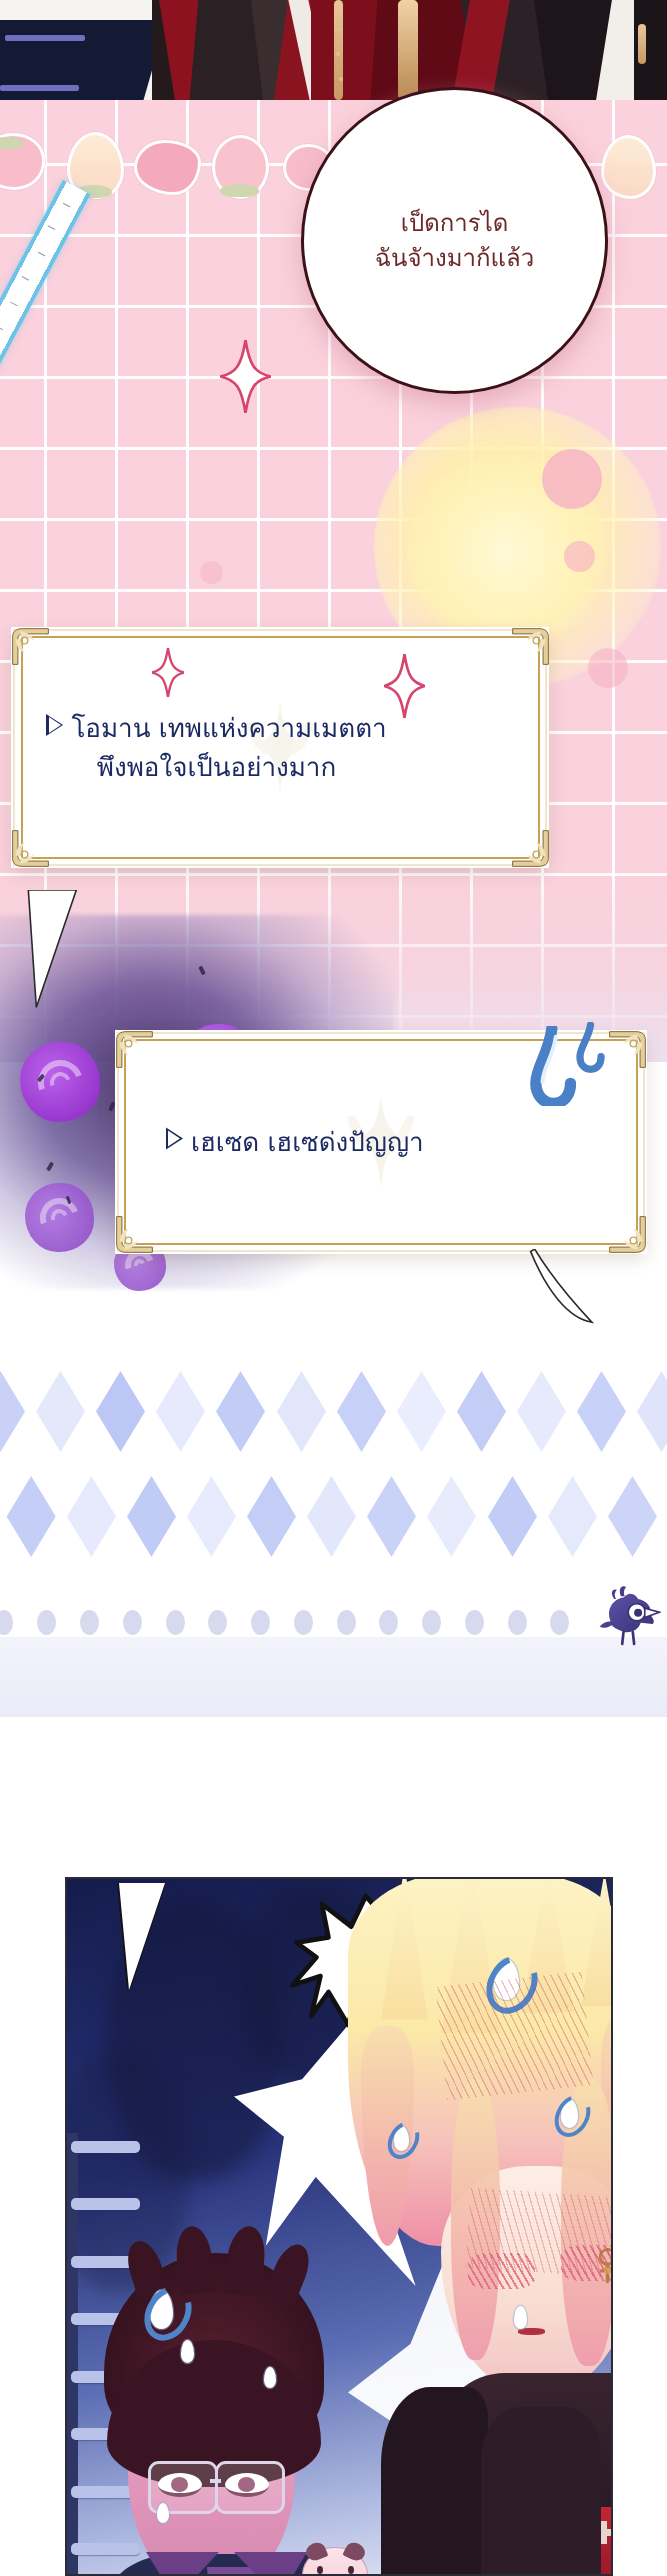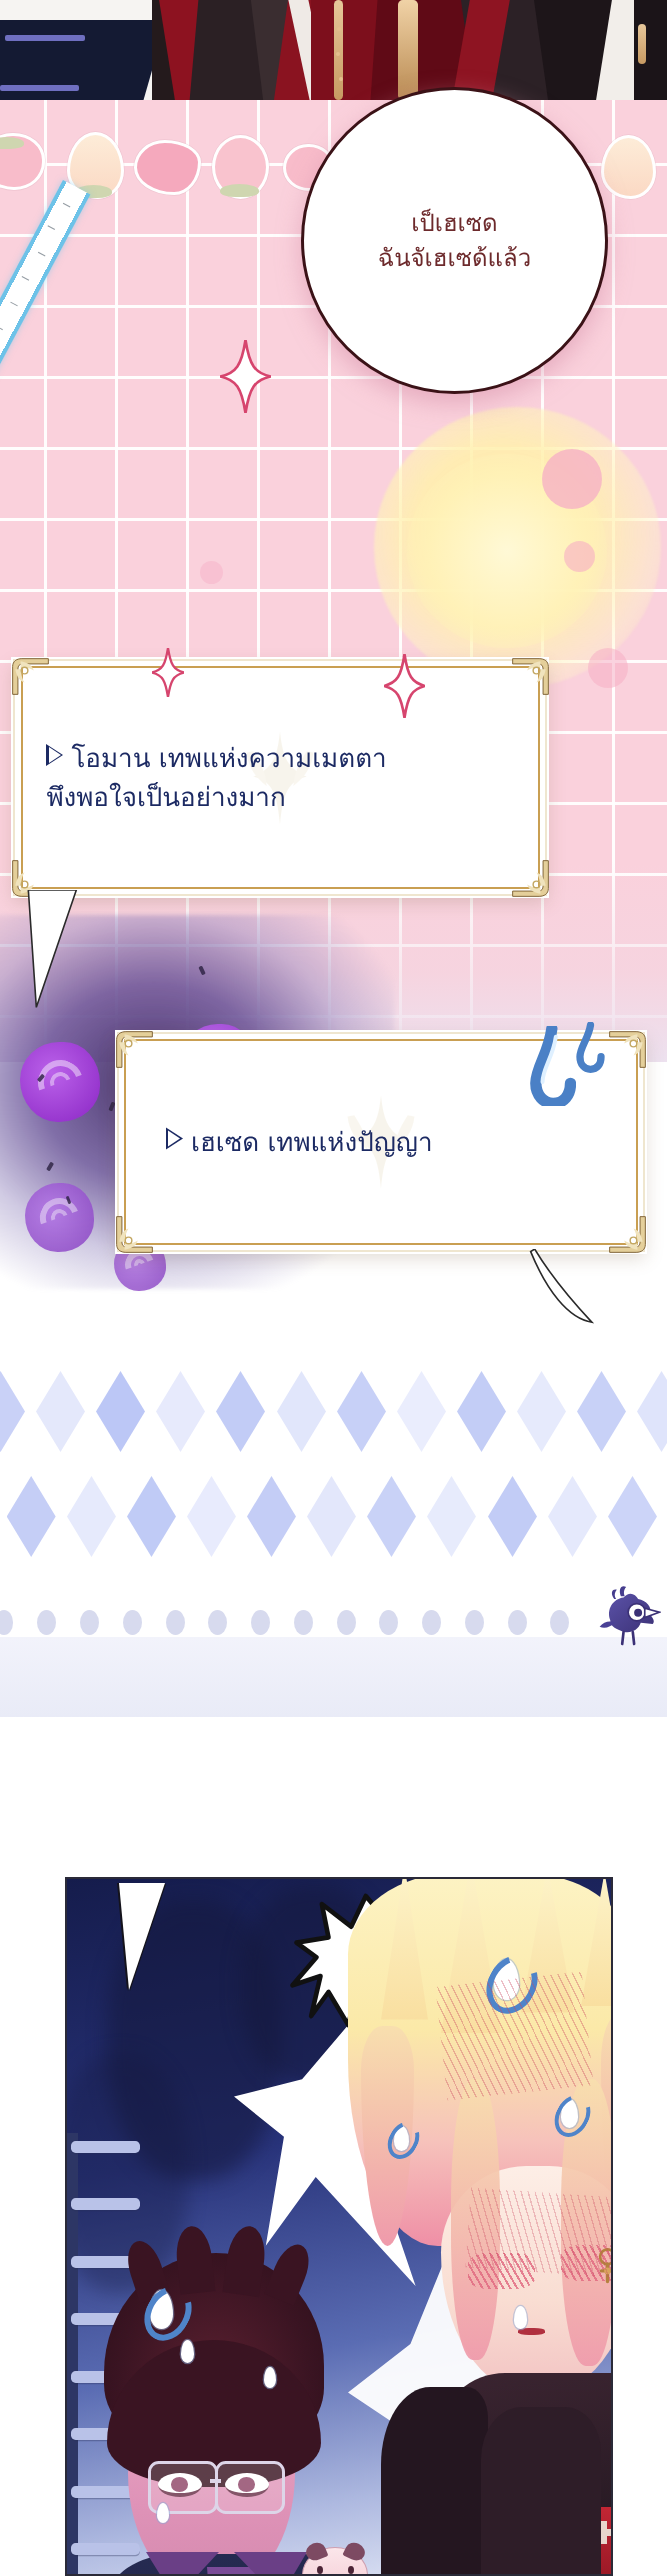--- a/index.html
+++ b/index.html
@@ -169,21 +169,21 @@
     border-top:8px solid transparent;border-bottom:8px solid transparent;
     border-left:12.7px solid #ffffff;}
 
   .corner{position:absolute;width:41px;height:41px;}
   .corner svg{display:block;width:41px;height:41px;}
   .c-tl{left:-5.3px;top:-5.3px;}
   .c-tr{right:-5.3px;top:-5.3px;transform:scaleX(-1);}
   .c-bl{left:-5.3px;bottom:-5.3px;transform:scaleY(-1);}
   .c-br{right:-5.3px;bottom:-5.3px;transform:scale(-1,-1);}
 
-  .gbox2{left:13.4px;top:659px;width:534px;height:237px;}
+  .gbox2{left:13.4px;top:629px;width:534px;height:237px;}
   .gbox3{left:117px;top:1032px;width:528px;height:220px;}
 
   .gtail{position:absolute;z-index:4;}
 
   
   .drop{position:absolute;}
   .drop svg{display:block;}
 
   
   .panel{
@@ -403,21 +403,21 @@
     <div class="corner c-br">
       <svg viewBox="0 0 62 62">
           <path d="M4 58 L4 16 C4 8 10 4 18 4 L58 4 L58 12 L20 12 C14 12 12 15 12 20 L12 58Z" fill="#e4cf9a" stroke="#7a5c2e" stroke-width="1.4"></path>
           <path d="M16 8 C26 10 34 14 36 22 C30 18 22 16 16 18Z" fill="#f0e3bd"></path>
           <path d="M8 20 C10 30 14 38 22 40 C18 34 16 26 18 20Z" fill="#f0e3bd"></path>
           <circle cx="22" cy="22" r="5" fill="none" stroke="#c4a864" stroke-width="2.2"></circle>
         </svg>
     </div>
     <div class="gbox-text">
       <span><span class="tri"></span></span><span>โอมาน เทพแห่งความเมตตา</span>
-      <span class="l2" style="padding-left:0;">พึงพอใจเป็นอย่างมาก</span>
+      <span class="l2" style="padding-left:0;text-align:center;">พึงพอใจเป็นอย่างมาก</span>
     </div>
   </div>
 
   <svg class="gtail" style="left:27px;top:890px;width:80px;height:120px;" viewBox="0 0 120 180">
     <path d="M2 0 L74 0 L14 176 Z" fill="#ffffff" stroke="#2a2a2a" stroke-width="2.4"></path>
   </svg>
 
   <div class="gbox gbox3">
     <div class="gbox-inner"></div>
     <div class="gbox-motif">
@@ -453,43 +453,43 @@
     </div>
     <div class="corner c-br">
       <svg viewBox="0 0 62 62">
           <path d="M4 58 L4 16 C4 8 10 4 18 4 L58 4 L58 12 L20 12 C14 12 12 15 12 20 L12 58Z" fill="#e4cf9a" stroke="#7a5c2e" stroke-width="1.4"></path>
           <path d="M16 8 C26 10 34 14 36 22 C30 18 22 16 16 18Z" fill="#f0e3bd"></path>
           <path d="M8 20 C10 30 14 38 22 40 C18 34 16 26 18 20Z" fill="#f0e3bd"></path>
           <circle cx="22" cy="22" r="5" fill="none" stroke="#c4a864" stroke-width="2.2"></circle>
         </svg>
     </div>
     <div class="gbox-text" style="left:47px;">
-      <span><span class="tri"></span></span><span>เฮเซด เทพแห่งปัญญา</span>
+      <span><span class="tri"></span></span><span>เฮเซด เฮเซด่งปัญญา</span>
     </div>
   </div>
 
   <div class="drop" style="left:529px;top:1026px;z-index:7;">
     <svg width="47" height="80" viewBox="0 0 70 120">
         <path d="M34 4 C30 40 10 62 10 86 C10 104 22 116 36 116 C52 116 62 104 62 86" fill="none" stroke="#4a80c6" stroke-width="17" stroke-linecap="round"></path>
         <path d="M40 16 C36 46 20 64 20 84" fill="none" stroke="#dff0ff" stroke-width="6" stroke-linecap="round"></path>
       </svg>
   </div>
   <div class="drop" style="left:576px;top:1022px;z-index:7;">
     <svg width="29" height="51" viewBox="0 0 44 76">
         <path d="M22 4 C19 24 6 38 6 52 C6 64 13 71 22 71 C32 71 38 64 38 52" fill="none" stroke="#4a80c6" stroke-width="11" stroke-linecap="round"></path>
       </svg>
   </div>
 
   <svg class="gtail" style="left:528px;top:1249px;width:80px;height:100px;" viewBox="0 0 120 150">
     <path d="M10 0 C34 40 66 78 96 110 C60 104 28 62 4 4 Z" fill="#ffffff" stroke="#2a2a2a" stroke-width="2.4"></path>
   </svg>
 
   <div class="bubble-round bub1">
-    <div class="line">เป็เฮเซด</div>
-    <div class="line">ฉันจัเฮเซด้แล้ว</div>
+    <div class="line">เป็ดการได</div>
+    <div class="line">ฉันจัางมาก้แล้ว</div>
   </div>
 
   <div class="white-zone">
 
     <div class="diamond" style="left:-24px;top:75px;background:#c9d1f7;"></div>
     <div class="diamond" style="left:36px;top:75px;background:#e4e8fb;"></div>
     <div class="diamond" style="left:96px;top:75px;background:#bcc7f6;"></div>
     <div class="diamond" style="left:156px;top:75px;background:#e7eafc;"></div>
     <div class="diamond" style="left:216px;top:75px;background:#c2ccf6;"></div>
     <div class="diamond" style="left:277px;top:75px;background:#e1e6fb;"></div>

